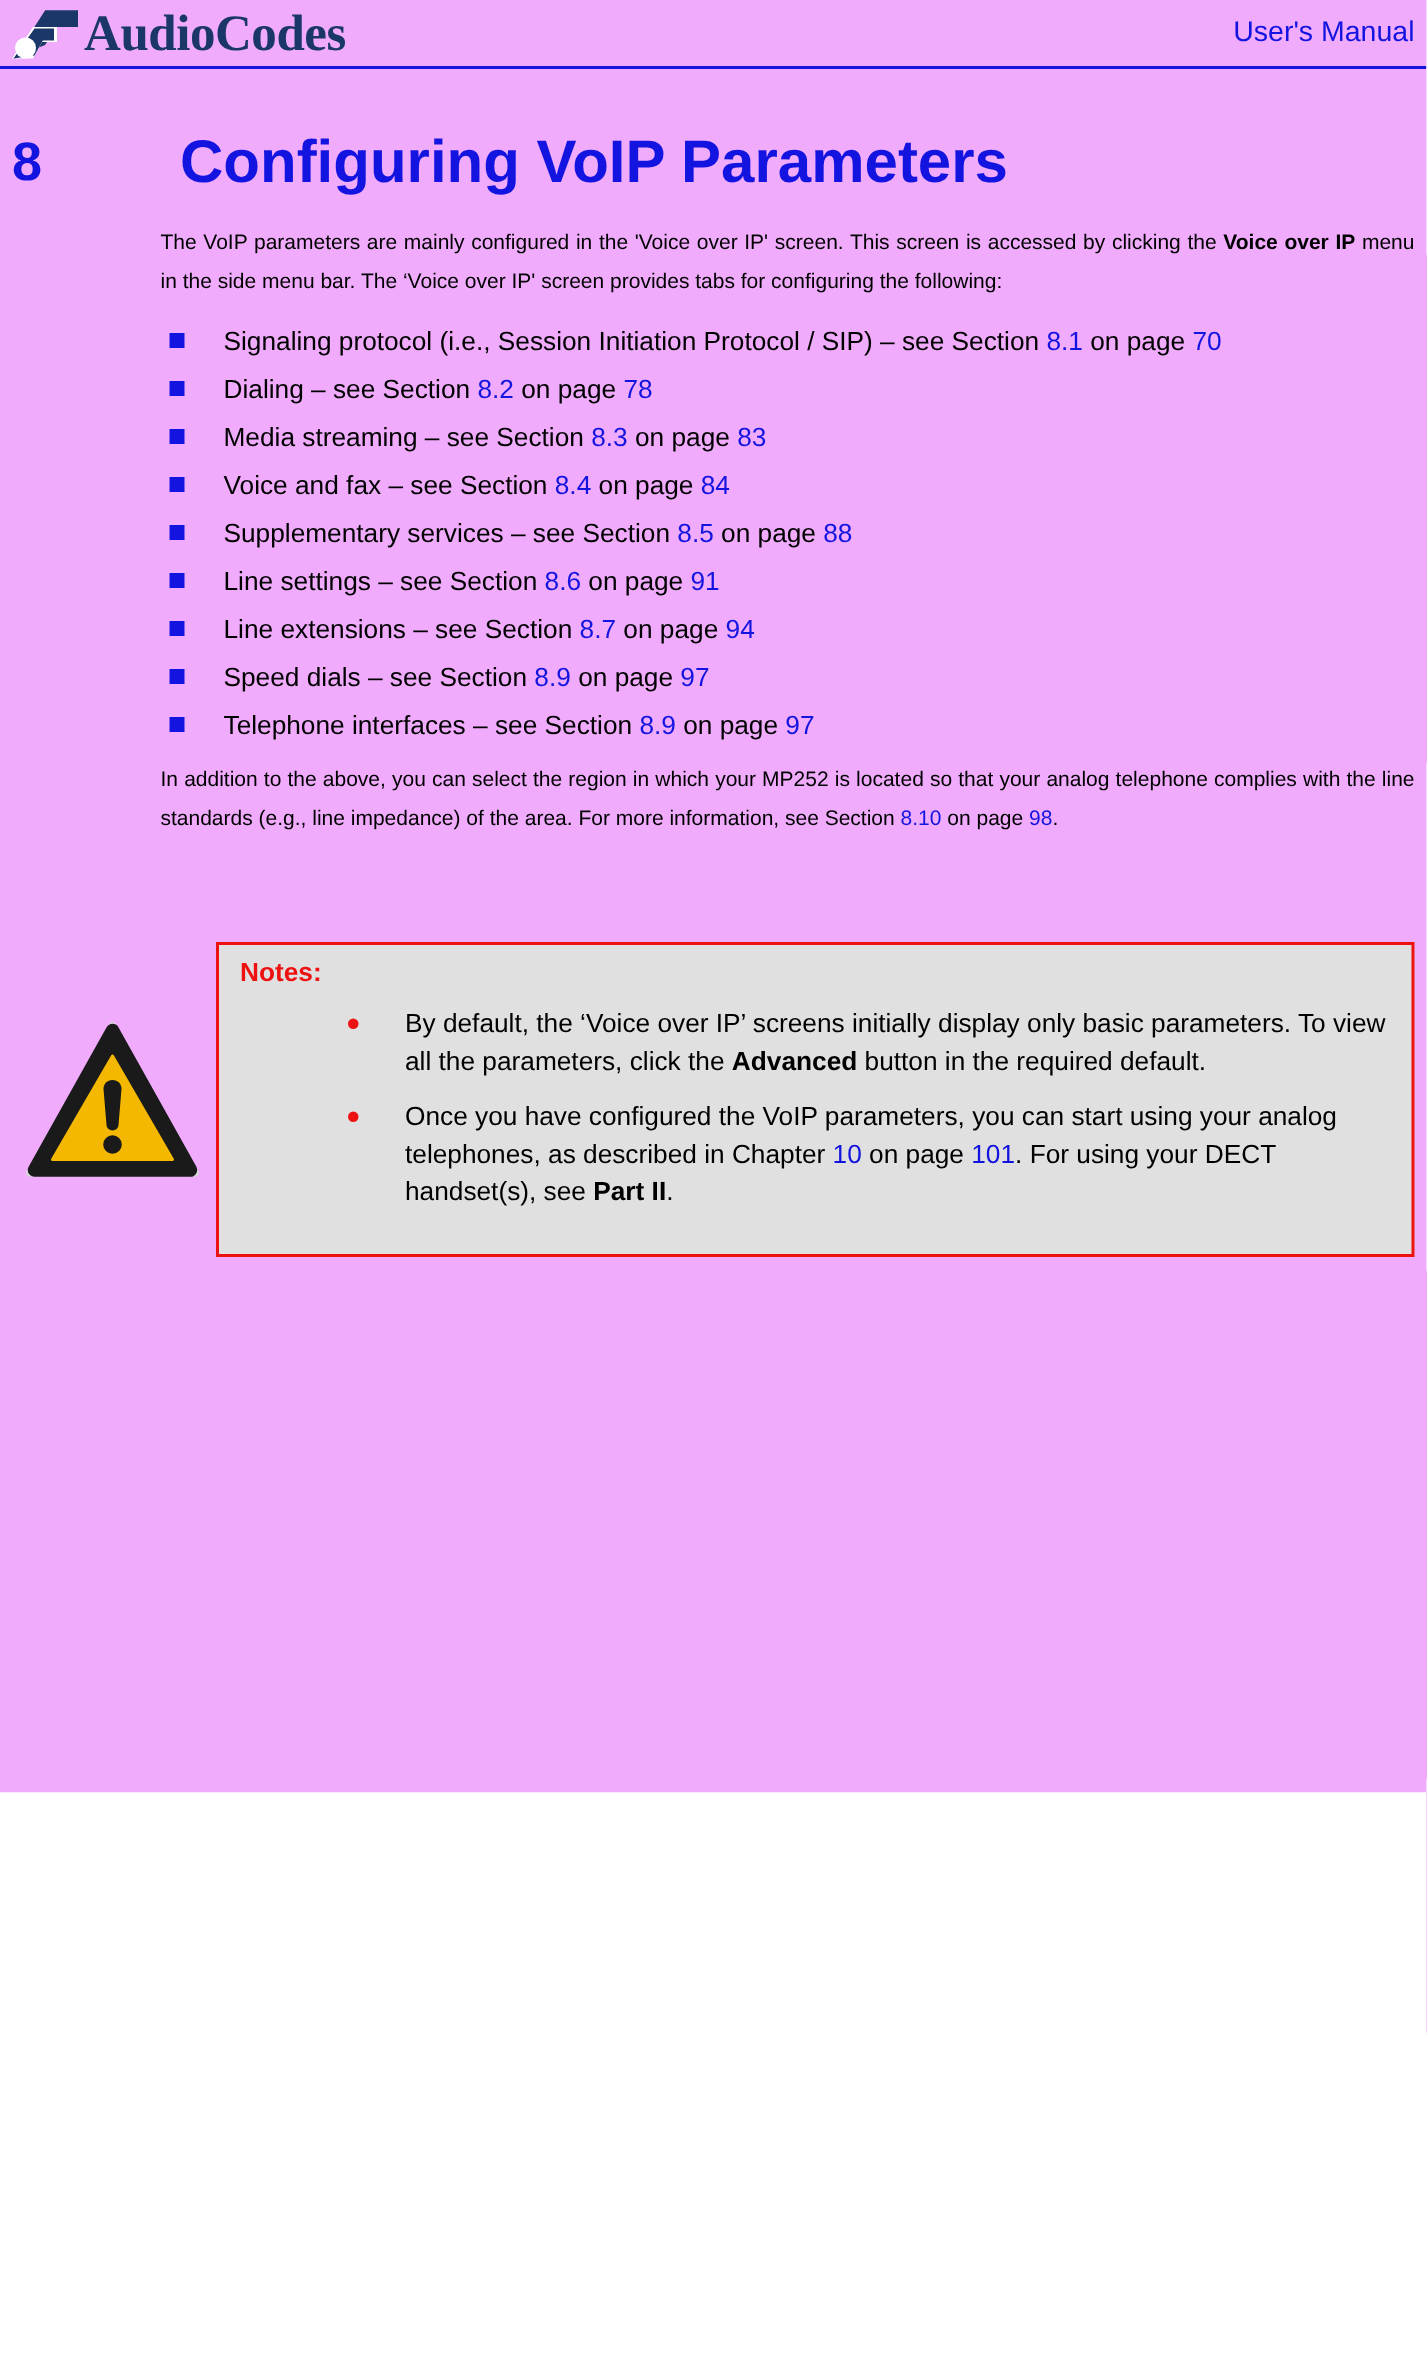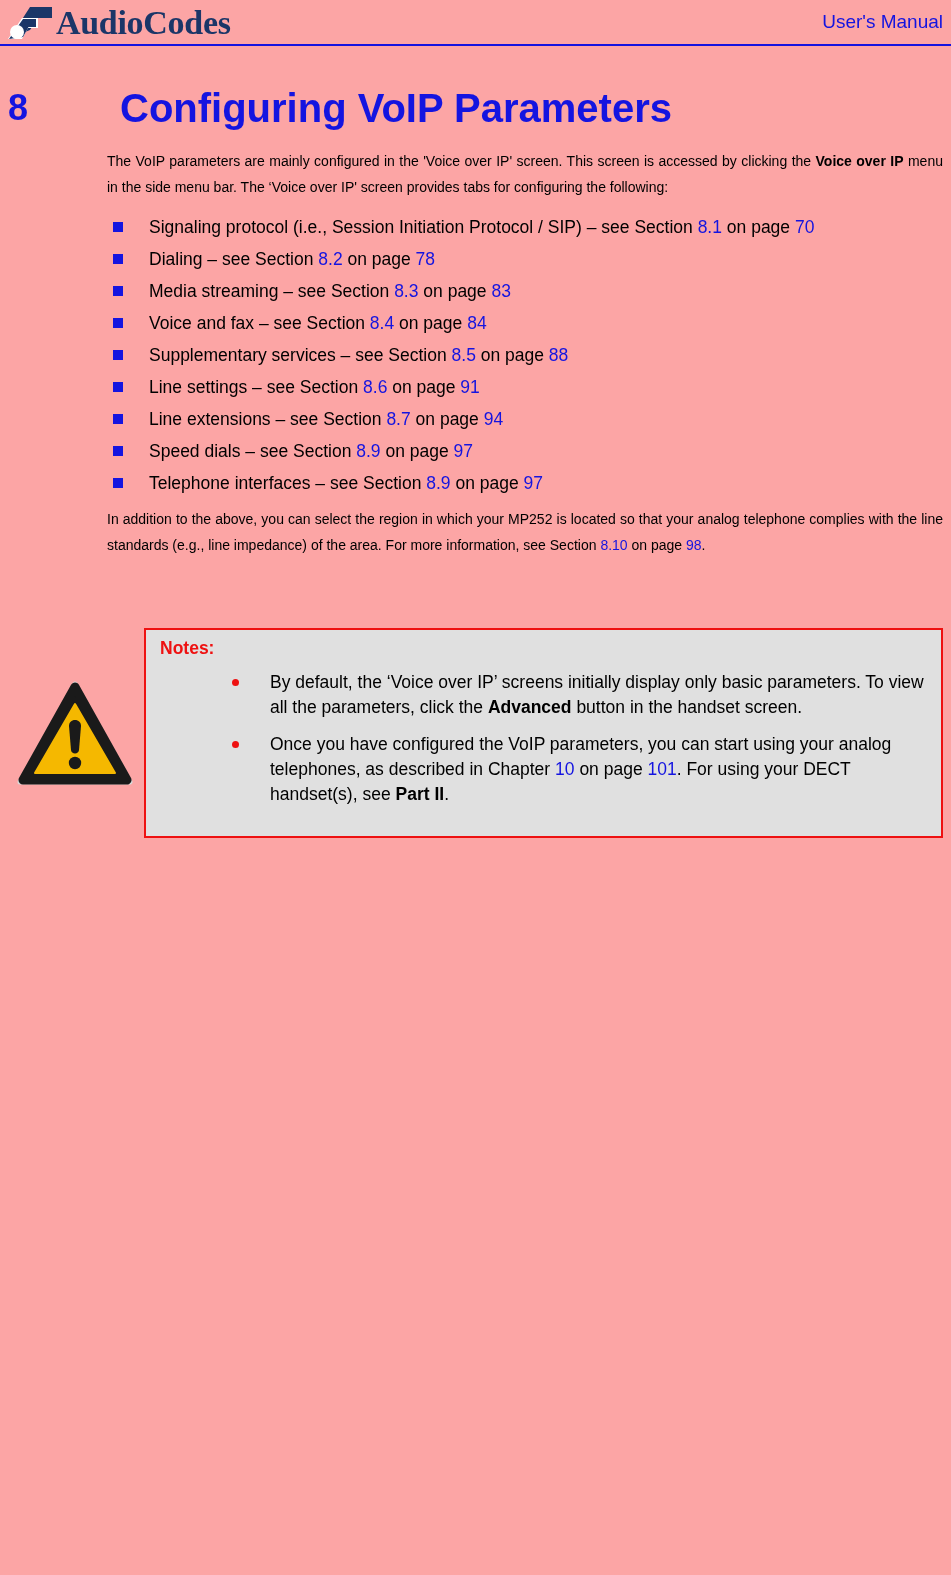--- a/index.html
+++ b/index.html
@@ -7,22 +7,22 @@
     padding: 0;
     background: #ffffff;
   }
   body {
     font-family: "Liberation Sans", sans-serif;
     color: #000000;
   }
   .page {
     position: relative;
     width: 951px;
-    height: 1575px;
-    background: #fca5a5;
+    height: 1195px;
+    background: #f0abfc;
     overflow: hidden;
     box-sizing: border-box;
   }
 
   
   .header {
     position: absolute;
     top: 0;
     left: 0;
     width: 951px;
@@ -296,21 +296,21 @@
       <path d="M59 7 L111 100 L7 100 Z" fill="#1a1a1a" stroke="#1a1a1a" stroke-width="9" stroke-linejoin="round"></path>
       <path d="M59 24 L99 93 L19 93 Z" fill="#f5b800" stroke="#f5b800" stroke-width="2" stroke-linejoin="round"></path>
       <path d="M59 40 C62.5 40 65 42.5 65 46 L63 70 C62.8 72.2 61.1 73.6 59 73.6 C56.9 73.6 55.2 72.2 55 70 L53 46 C53 42.5 55.5 40 59 40 Z" fill="#1a1a1a"></path>
       <circle cx="59" cy="83" r="6.2" fill="#1a1a1a"></circle>
     </svg>
 
     <div class="note-box">
       <div class="note-title">Notes:</div>
       <ul class="note-list">
         <li>
-          <span class="dot"></span><span>By default, the  ‘Voice over IP’  screens initially display only basic parameters. To view all the parameters, click the </span><span class="bold">Advanced</span><span> button in the handset screen.</span>
+          <span class="dot"></span><span>By default, the  ‘Voice over IP’  screens initially display only basic parameters. To view all the parameters, click the </span><span class="bold">Advanced</span><span> button in the required default.</span>
         </li>
         <li>
           <span class="dot"></span><span>Once you have configured the VoIP parameters, you can start using your analog telephones, as described in Chapter </span><span class="ref">10</span><span> on page </span><span class="ref">101</span><span>. For using your DECT handset(s), see </span><span class="bold">Part II</span><span>.</span>
         </li>
       </ul>
     </div>
   </div>
 
 
 </div>

